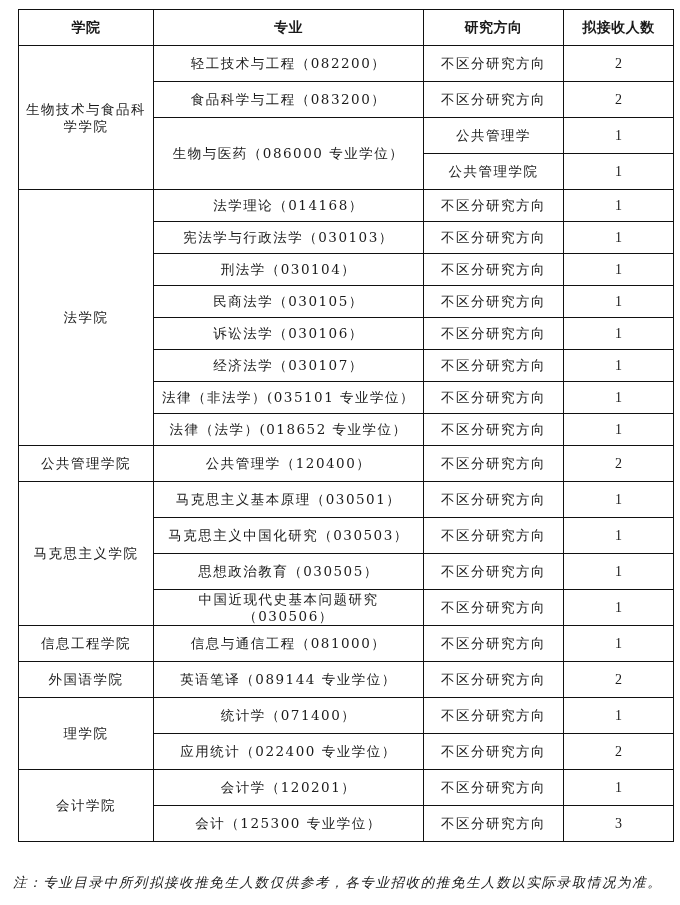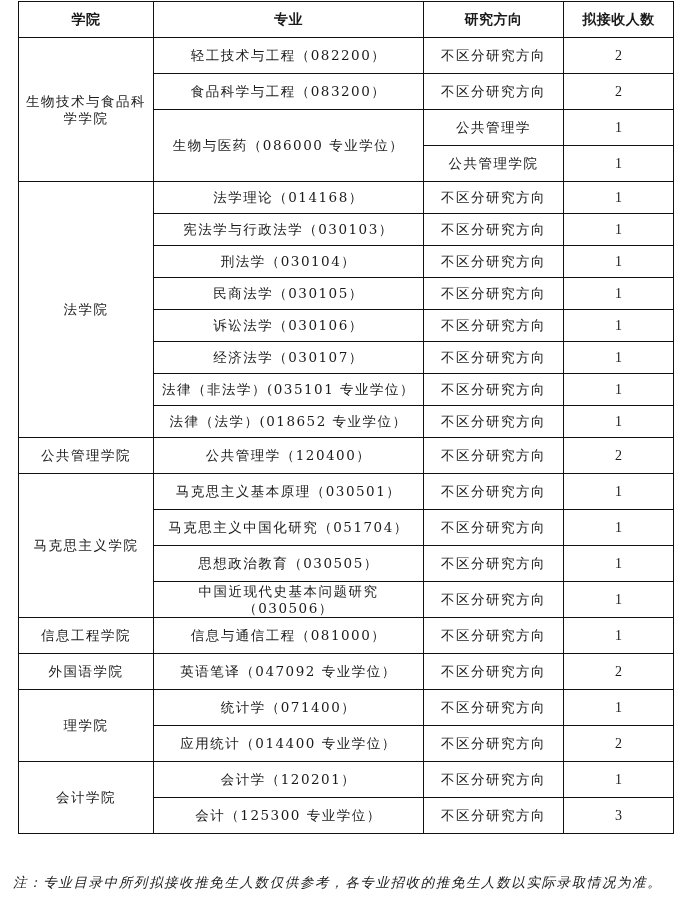--- a/index.html
+++ b/index.html
@@ -1,19 +1,19 @@
 <!DOCTYPE html>
 <html><head>
 <meta charset="utf-8">
 <style>
   html, body { margin: 0; padding: 0; background: #ffffff; }
   body { width: 680px; height: 905px; position: relative; overflow: hidden;
          font-family: "DejaVu Serif", "Liberation Serif", serif; color: #1a1a1a; }
   table.admissions {
-    position: absolute; left: 18px; top: 1px;
+    position: absolute; left: 18px; top: 9px;
     width: 655px; border-collapse: collapse; table-layout: fixed;
     font-size: 13.5px; letter-spacing: 1.5px;
   }
   table.admissions td, table.admissions th {
     border: 1.6px solid #111; text-align: center; vertical-align: middle;
     padding: 0; line-height: 1.25;
   }
   table.admissions th { height: 35px; font-weight: bold; font-size: 14px; letter-spacing: 0.5px; }
   table.admissions td { height: 35px; }
   col.c-college { width: 135px; }
@@ -119,21 +119,21 @@
       <td class="num">2</td>
     </tr>
 
     <tr>
       <td rowspan="4" class="college">马克思主义学院</td>
       <td>马克思主义基本原理（030501）</td>
       <td>不区分研究方向</td>
       <td class="num">1</td>
     </tr>
     <tr>
-      <td>马克思主义中国化研究（051704）</td>
+      <td>马克思主义中国化研究（030503）</td>
       <td>不区分研究方向</td>
       <td class="num">1</td>
     </tr>
     <tr>
       <td>思想政治教育（030505）</td>
       <td>不区分研究方向</td>
       <td class="num">1</td>
     </tr>
     <tr>
       <td>中国近现代史基本问题研究（030506）</td>
@@ -143,33 +143,33 @@
 
     <tr>
       <td class="college">信息工程学院</td>
       <td>信息与通信工程（081000）</td>
       <td>不区分研究方向</td>
       <td class="num">1</td>
     </tr>
 
     <tr>
       <td class="college">外国语学院</td>
-      <td>英语笔译（047092 专业学位）</td>
+      <td>英语笔译（089144 专业学位）</td>
       <td>不区分研究方向</td>
       <td class="num">2</td>
     </tr>
 
     <tr>
       <td rowspan="2" class="college">理学院</td>
       <td>统计学（071400）</td>
       <td>不区分研究方向</td>
       <td class="num">1</td>
     </tr>
     <tr>
-      <td>应用统计（014400 专业学位）</td>
+      <td>应用统计（022400 专业学位）</td>
       <td>不区分研究方向</td>
       <td class="num">2</td>
     </tr>
 
     <tr>
       <td rowspan="2" class="college">会计学院</td>
       <td>会计学（120201）</td>
       <td>不区分研究方向</td>
       <td class="num">1</td>
     </tr>

